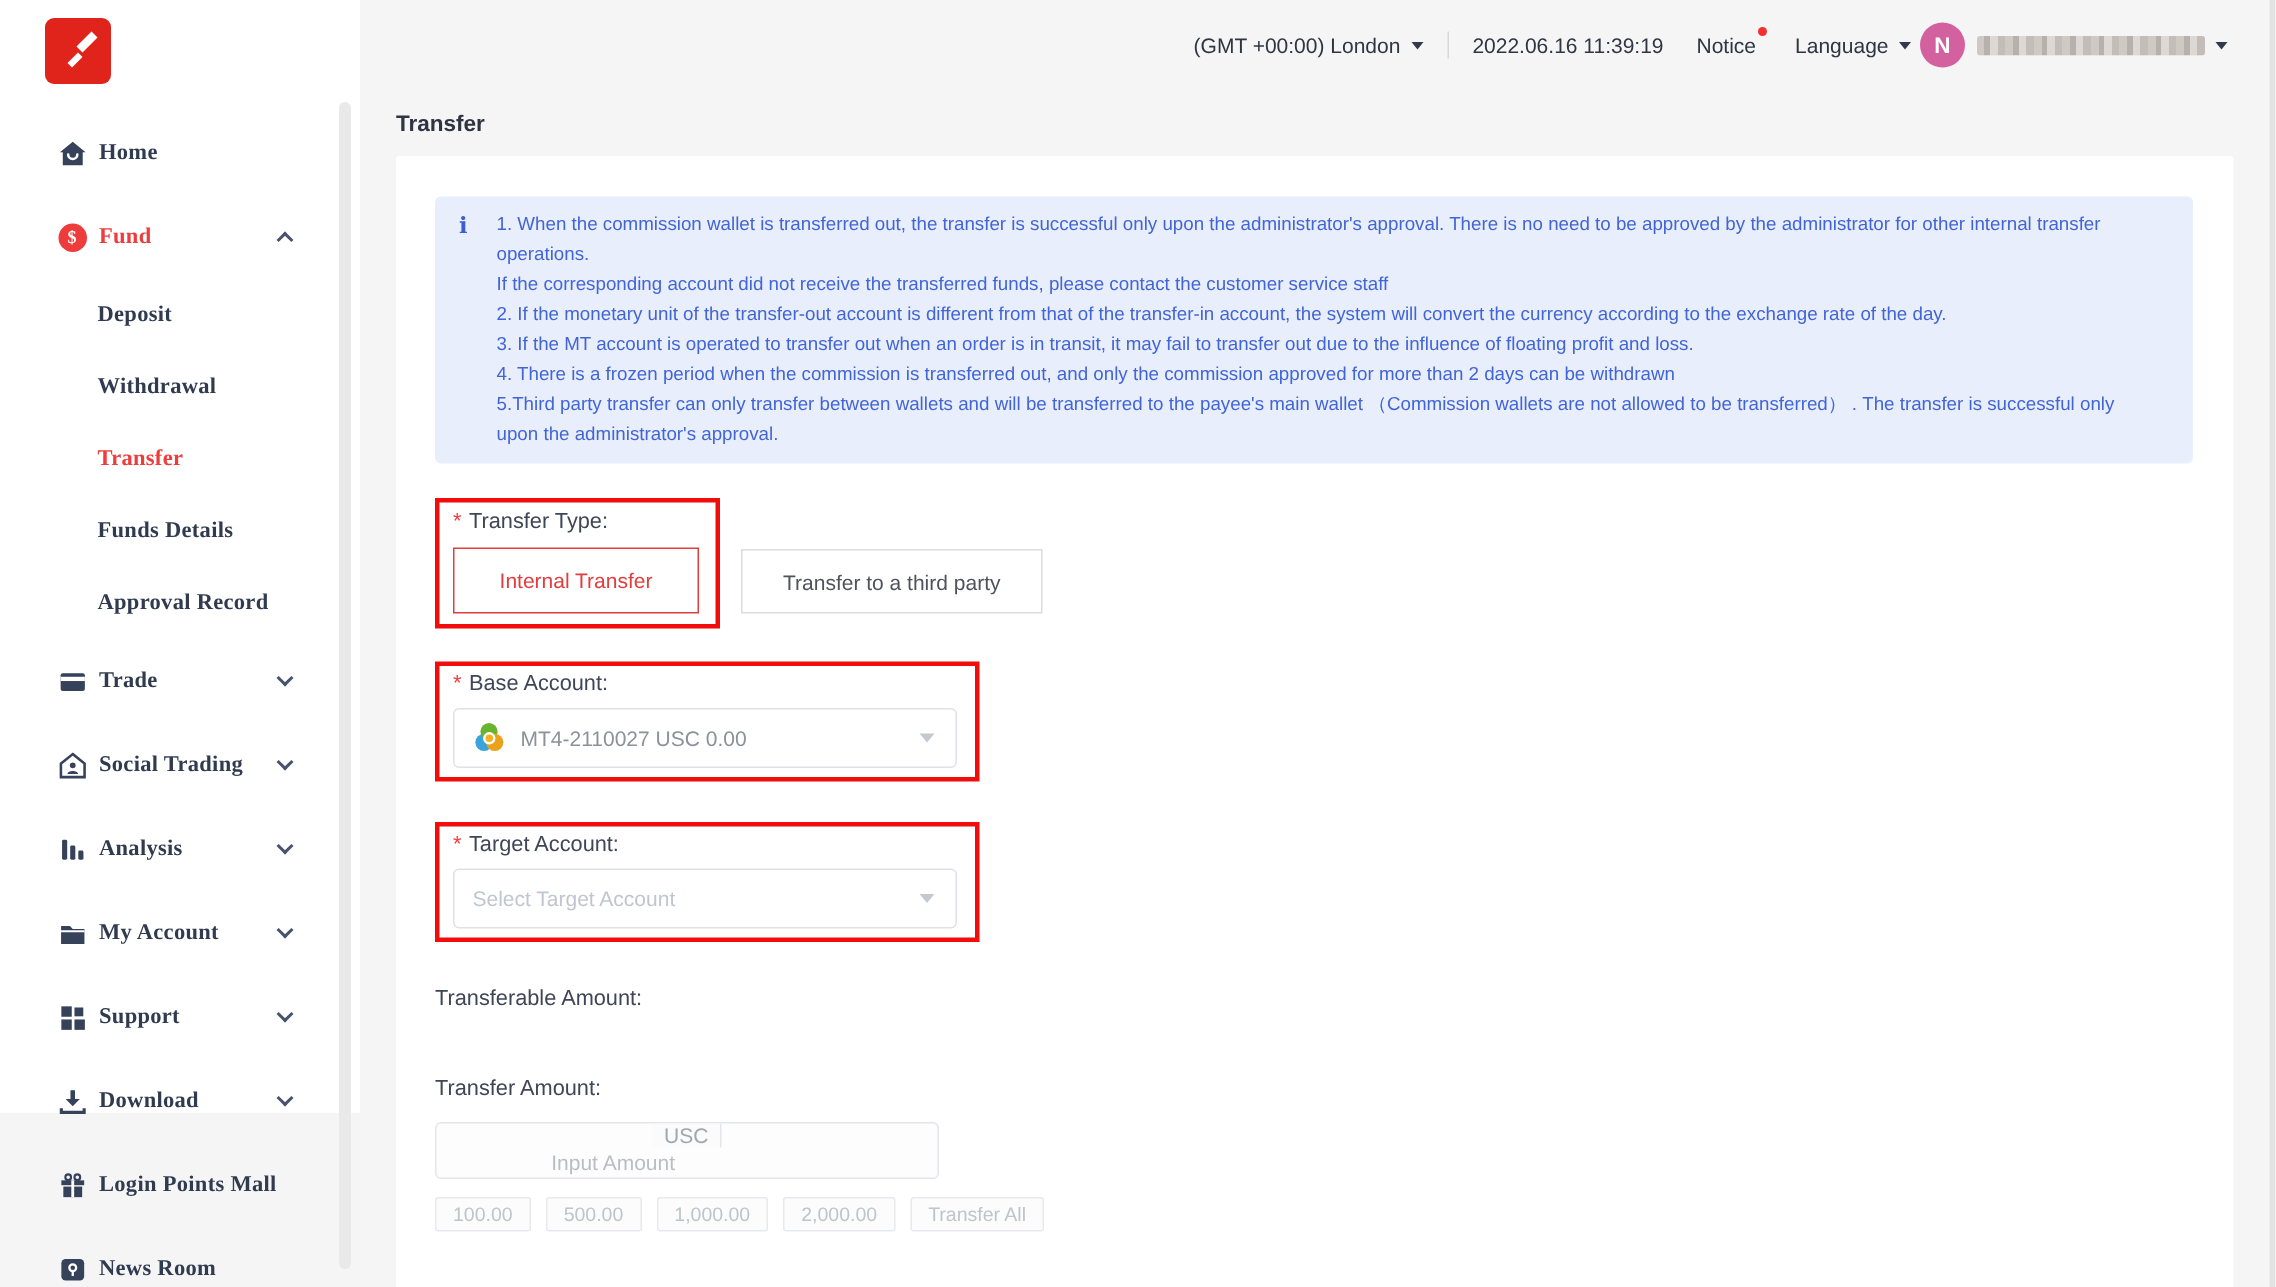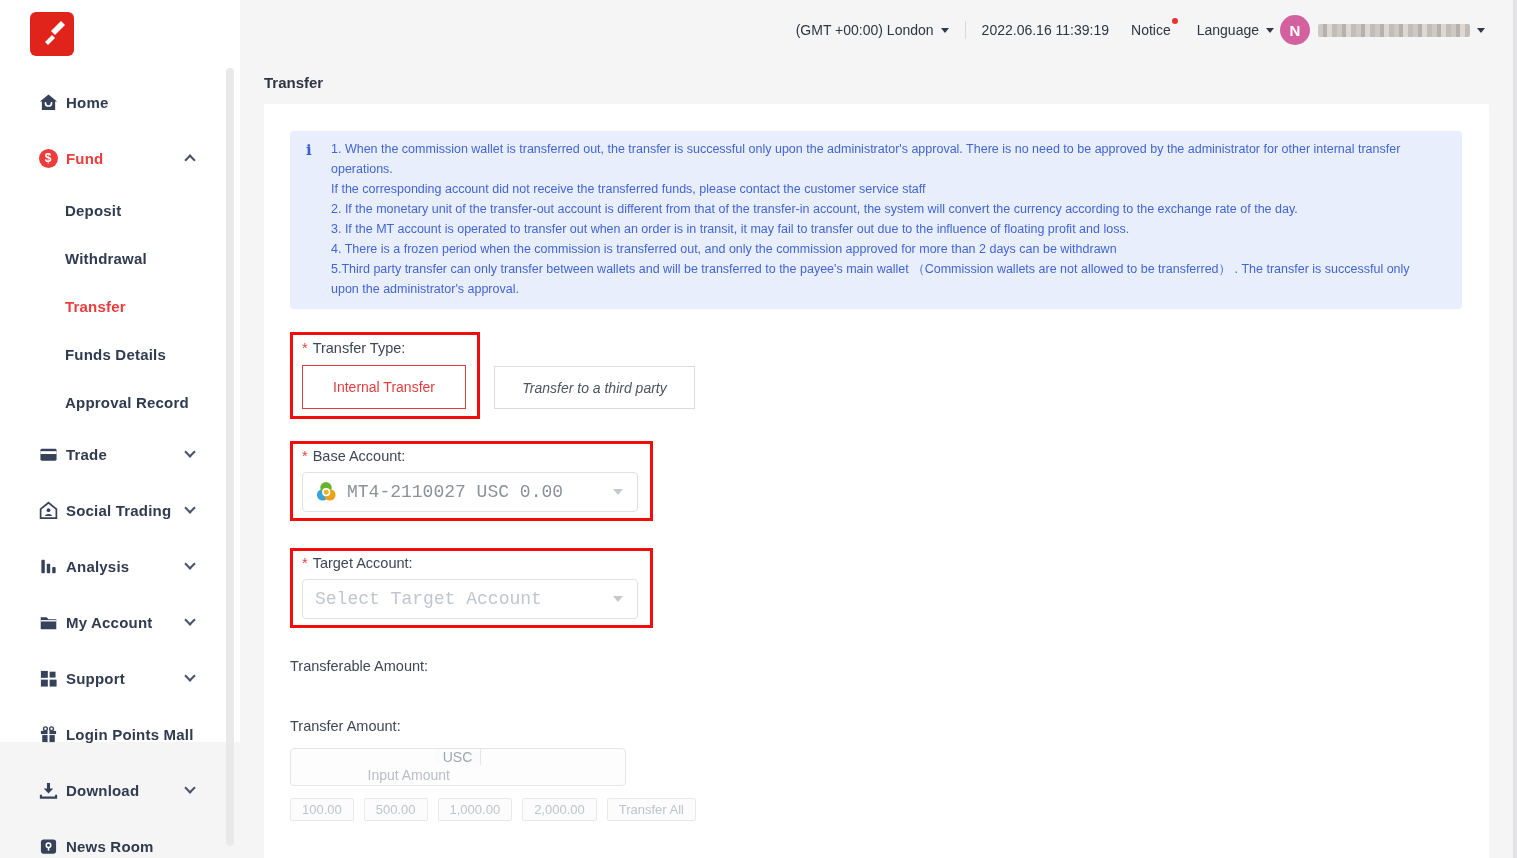--- a/index.html
+++ b/index.html
@@ -1,21 +1,21 @@
 <!DOCTYPE html>
 <html><head>
 <meta charset="utf-8">
 <style>
   * { box-sizing: border-box; margin: 0; padding: 0; }
   html,body { width:1517px; height:858px; overflow:hidden; background:#f5f5f6;
     font-family:"Liberation Sans", sans-serif; color:#2f3542; }
   .app { position:relative; width:1517px; height:858px; display:flex; }
 
   
-  .sidebar { position:relative; width:240px; height:742px; background:#fff; flex:0 0 240px; z-index:2; }
+  .sidebar { position:relative; width:240px; height:742px; background:#fff; flex:0 0 240px; z-index:2;font-family:Liberation Serif, serif; }
   .logo { width:44px; height:44px; margin:12px 0 18px 30px; background:#e1241b; border-radius:6px;
     display:flex; align-items:center; justify-content:center; cursor:pointer; }
   .nav-item { display:flex; align-items:center; height:56px; padding-left:38px; position:relative; cursor:pointer; }
   .nav-item.sub { height:48px; padding-left:65px; }
   .nav-ic { width:20px; height:20px; display:flex; align-items:center; justify-content:center; margin-right:8px; }
   .nav-label { font-size:15px; font-weight:700; color:#303b50; letter-spacing:.2px; }
   .nav-item.red .nav-label { color:#ee3b3b; }
   .chev { position:absolute; right:46px; width:8px; height:8px;
     border-right:2px solid #49536b; border-bottom:2px solid #49536b; }
   .chev.down { transform:rotate(45deg); top:22px; }
@@ -55,28 +55,28 @@
 
   
   .f-label { font-size:14.5px; color:#3f4656; display:flex; align-items:center; }
   .req { color:#f23d3d; margin-right:5px; }
   .annotation { border:3px solid #f20d0d; width:-moz-fit-content; width:fit-content; padding:5px 11px 7px 9px; }
   .tt-row { display:flex; align-items:flex-end; margin-top:23px; }
   .tt-row .annotation .f-label { margin-bottom:9px; }
   .btn-internal { width:164px; height:44px; background:#fff; border:1px solid #e03e3e; color:#e03e3e;
     font-size:14px; font-family:inherit; cursor:pointer; }
   .btn-third { width:201px; height:43px; background:#fff; border:1px solid #dcdcdf; color:#51535c;
-    font-size:14px; font-family:inherit; margin:0 0 10px 14px; cursor:pointer;font-style:italic; }
+    font-size:14px; font-family:inherit; margin:0 0 10px 14px; cursor:pointer; }
 
   .annotation.blk { margin-top:22px; padding:4px 12px 6px 9px; }
   .annotation.blk .f-label { margin-bottom:8px; }
   .annotation.blk.second { margin-top:27px; }
   .select { width:336px; height:40px; border:1px solid #dfe1e6; border-radius:4px; background:#fff;
     display:flex; align-items:center; padding:0 14px 0 12px; cursor:pointer; position:relative; }
-  .select .val { font-size:18px; color:#8d9199; margin-left:10px;font-family:Liberation Mono, monospace; }
+  .select .val { font-size:14px; color:#8d9199; margin-left:10px; }
   .select .val.placeholder { color:#c0c6cf; margin-left:0; }
   .sel-caret { position:absolute; right:14px; width:0; height:0; border-left:5px solid transparent;
     border-right:5px solid transparent; border-top:6px solid #c4c8d0; }
 
   .plain-label { margin-top:30px; }
   .amt-value { font-size:14.5px; color:#3f4656; margin-top:14px; }
   .ta-label { margin-top:44px; }
 
   .input-group { width:336px; height:38px; border:1px solid #e4e6eb; border-radius:4px; margin-top:14px;
     display:flex; align-items:center; overflow:hidden; background:#fdfdfe;flex-direction:column; }
@@ -195,39 +195,39 @@
               <rect x="11.2" y="11.2" width="7.3" height="7.3" fill="#36415a"></rect>
             </svg>
         </span>
         <span class="nav-label">Support</span>
         <i class="chev down"></i>
       </div>
 
       <div class="nav-item">
         <span class="nav-ic">
           <svg width="19" height="19" viewBox="0 0 20 20">
+              <path d="M8.4 2 h3.2 v6 h3.4 L10 13.2 L5 8 h3.4 Z" fill="#36415a"></path>
+              <path d="M2 14.5 v3 h16 v-3" fill="none" stroke="#36415a" stroke-width="2.2"></path>
+            </svg>
+        </span>
+        <span class="nav-label">Download</span>
+        <i class="chev down"></i>
+      </div>
+
+      <div class="nav-item">
+        <span class="nav-ic">
+          <svg width="19" height="19" viewBox="0 0 20 20">
               <rect x="2" y="6.2" width="16" height="3.4" fill="#36415a"></rect>
               <rect x="3.4" y="10.6" width="13.2" height="7.4" fill="#36415a"></rect>
               <rect x="9" y="6.2" width="2" height="11.8" fill="#fff"></rect>
               <circle cx="6.8" cy="4" r="2" fill="none" stroke="#36415a" stroke-width="1.5"></circle>
               <circle cx="13.2" cy="4" r="2" fill="none" stroke="#36415a" stroke-width="1.5"></circle>
             </svg>
         </span>
         <span class="nav-label">Login Points Mall</span>
-      </div>
-
-      <div class="nav-item">
-        <span class="nav-ic">
-          <svg width="19" height="19" viewBox="0 0 20 20">
-              <path d="M8.4 2 h3.2 v6 h3.4 L10 13.2 L5 8 h3.4 Z" fill="#36415a"></path>
-              <path d="M2 14.5 v3 h16 v-3" fill="none" stroke="#36415a" stroke-width="2.2"></path>
-            </svg>
-        </span>
-        <span class="nav-label">Download</span>
-        <i class="chev down"></i>
       </div>
 
       <div class="nav-item">
         <span class="nav-ic">
           <svg width="19" height="19" viewBox="0 0 20 20">
               <rect x="2" y="2.5" width="16" height="15" rx="3" fill="#36415a"></rect>
               <circle cx="10" cy="8.6" r="2.4" fill="none" stroke="#fff" stroke-width="1.6"></circle>
               <path d="M10 11 v3.4" stroke="#fff" stroke-width="1.6"></path>
             </svg>
         </span>

